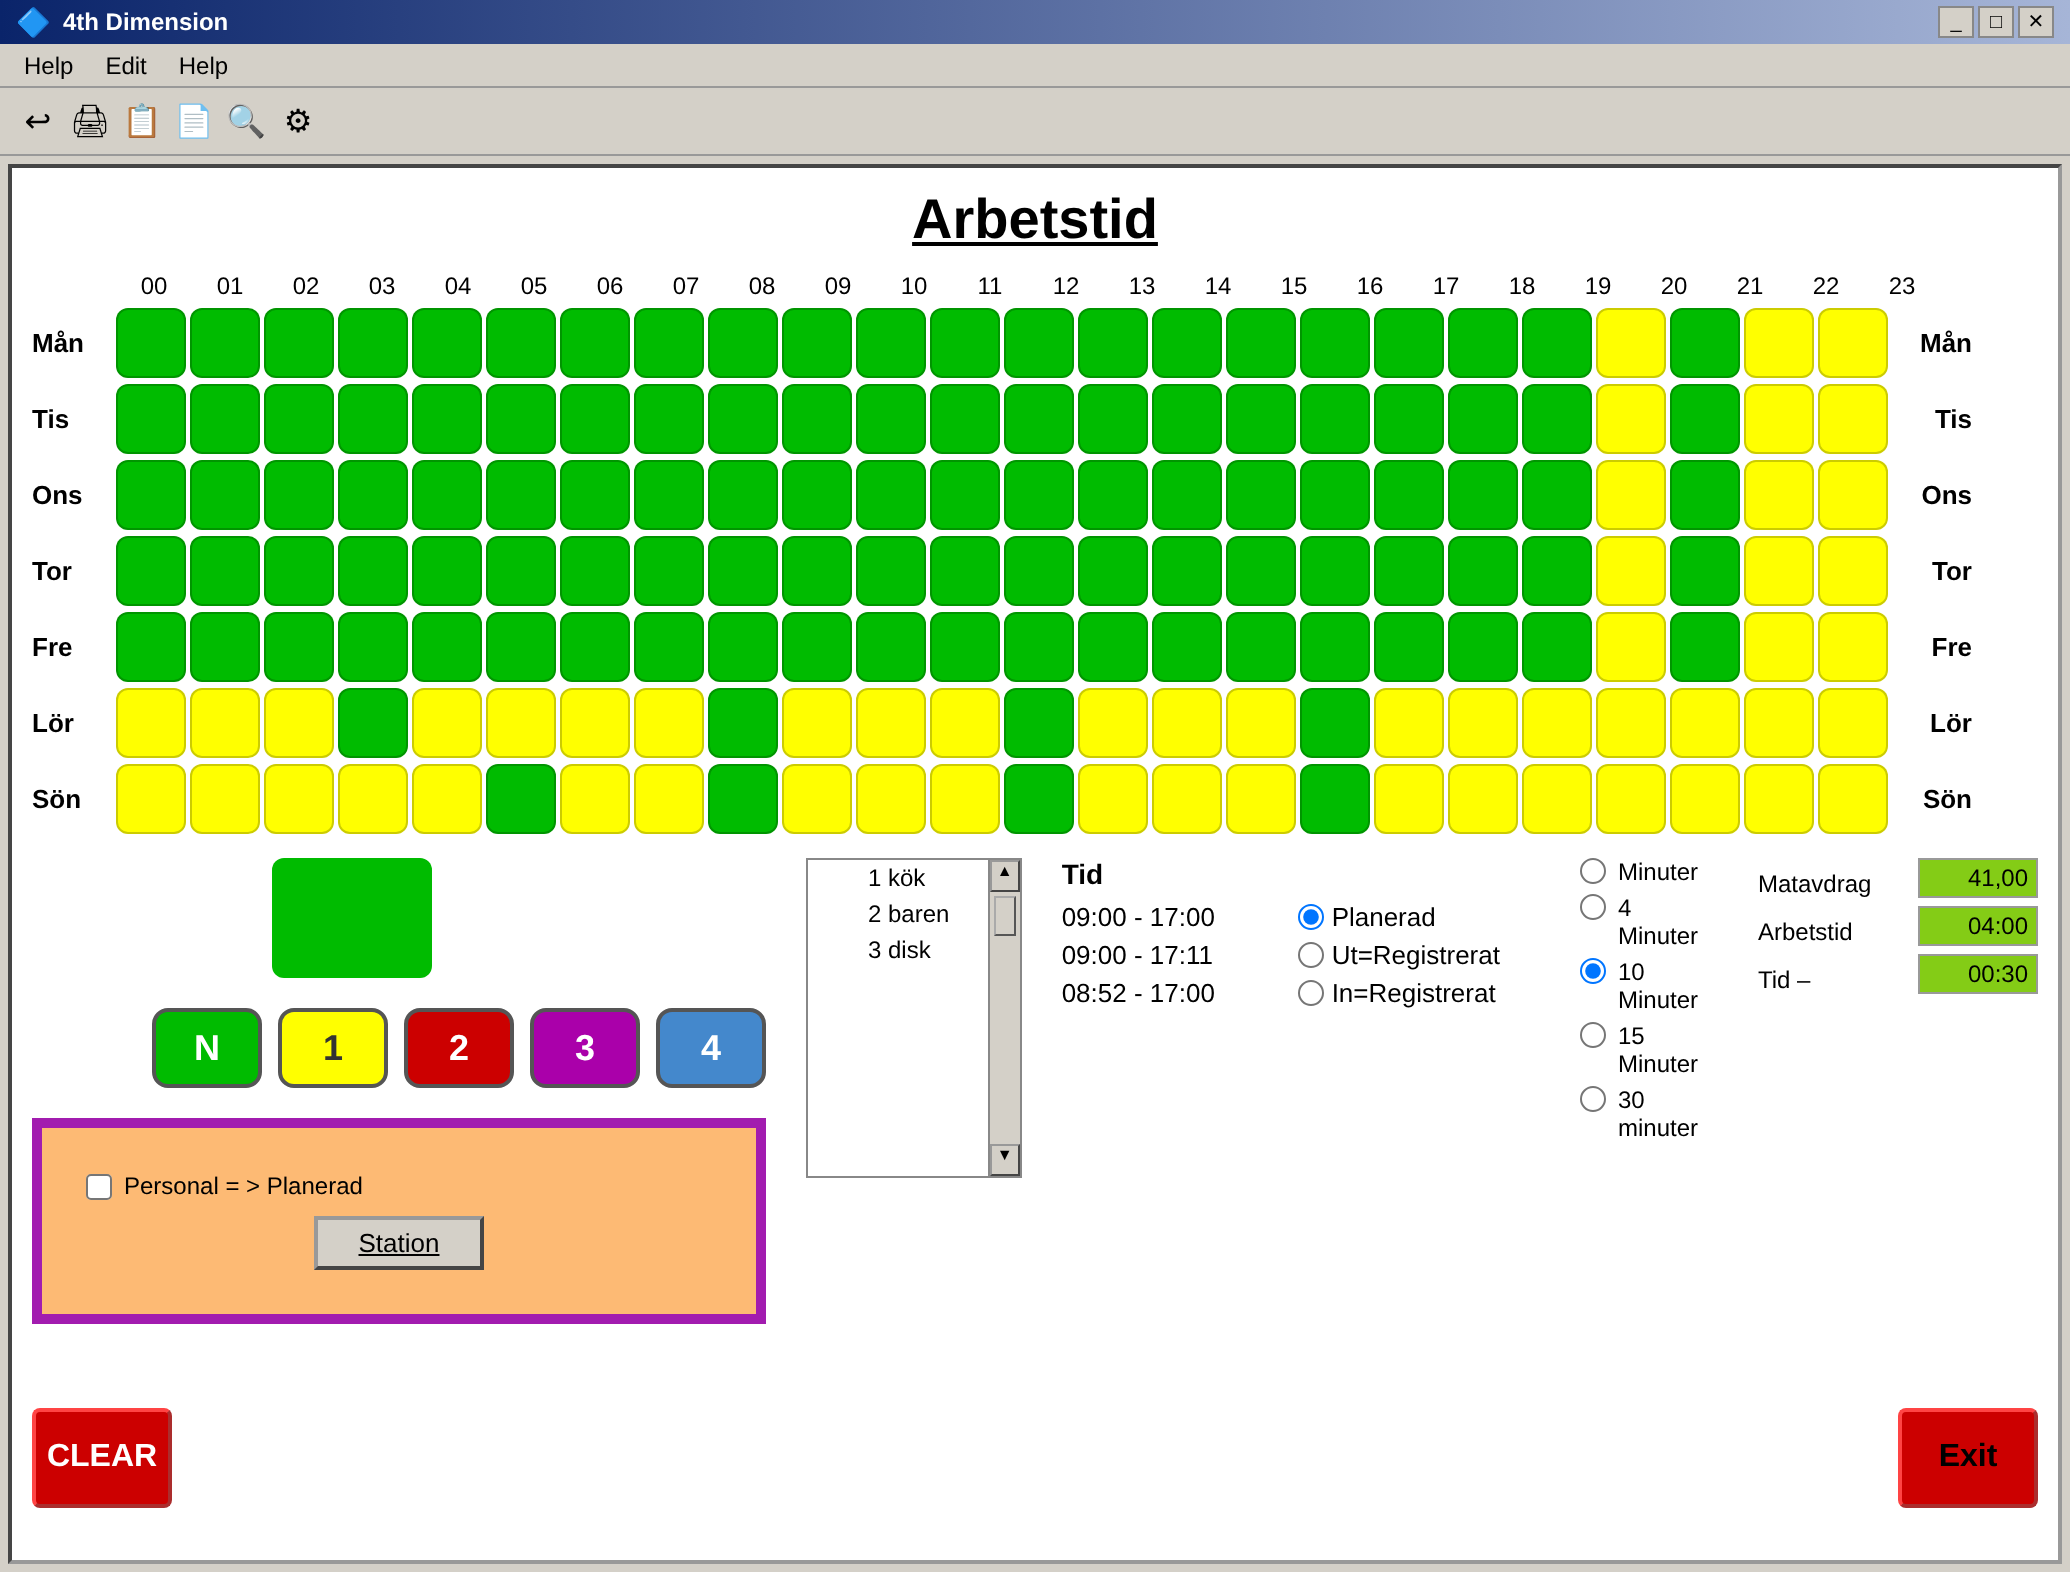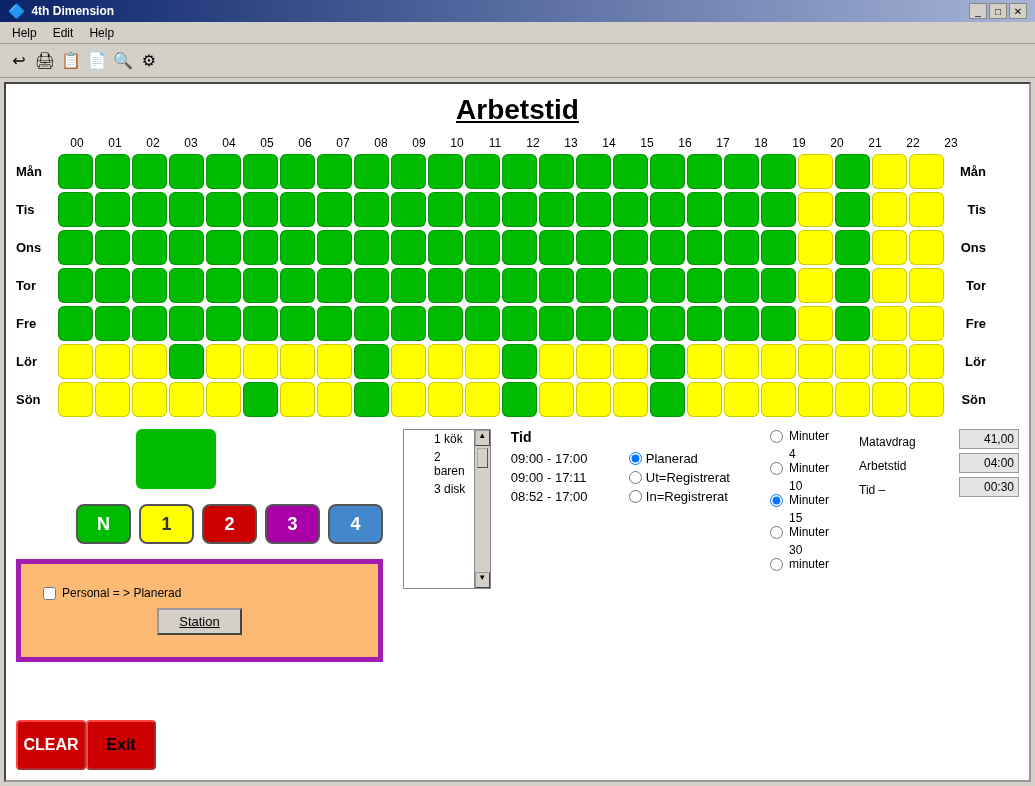--- a/index.html
+++ b/index.html
@@ -182,51 +182,51 @@
       display: flex;
       align-items: center;
       gap: 4px;
     }
     
     .radio-panel {
       margin-left: 20px;
     }
     .radio-row {
       display: flex;
-      align-items: flex-end;
+      align-items: flex-start;
       gap: 6px;
       margin-bottom: 4px;
       font-size: 12px;
     }
     
     .matavdrag-panel {
       margin-left: 10px;
     }
     .matavdrag-row {
       display: flex;
       align-items: flex-end;
       margin-bottom: 4px;
       font-size: 12px;
     }
     .matavdrag-label { width: 80px; }
     .matavdrag-value {
       border: 1px solid #999;
-      background: #e5e5e5;
+      background: #84cc16;
       padding: 2px 4px;
       width: 60px;
       text-align: right;
-      margin-left: 20px;
     }
     
     .bottom-buttons {
       position: absolute;
-      bottom: 10px;
+      bottom: 26px;
       left: 10px;
       right: 10px;
       display: flex;
+      justify-content: space-between;
     }
     .clear-btn {
       width: 70px;
       height: 50px;
       background: #cc0000;
       color: white;
       font-size: 16px;
       font-weight: bold;
       border: 2px outset #ff4444;
       cursor: pointer;

